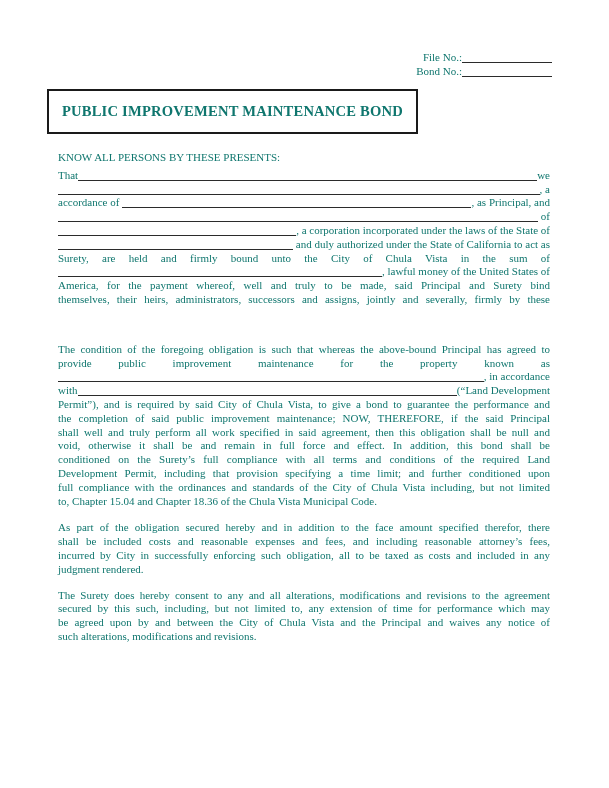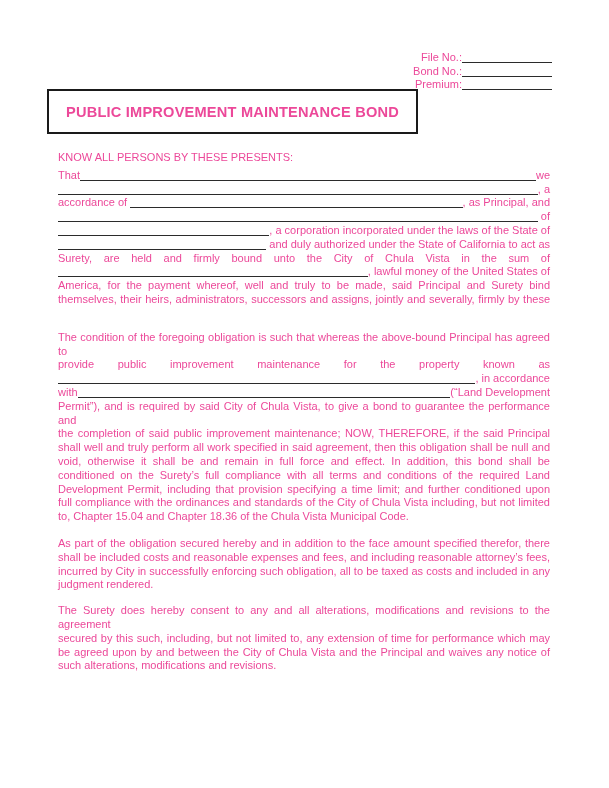--- a/index.html
+++ b/index.html
@@ -1,22 +1,22 @@
 <!DOCTYPE html>
 <html><head>
 <meta charset="utf-8">
 <style>
   html, body { margin: 0; padding: 0; background: #ffffff; }
   .page {
     position: relative;
     width: 609px;
     height: 788px;
     background: #ffffff;
-    font-family: Liberation Sans, sans-serif;
-    color: #ec4899;
+    font-family: Liberation Serif, serif;
+    color: #0f766e;
     overflow: hidden;
   }
 
   
   .file-block {
     position: absolute;
     top: 51px;
     right: 57px;
     width: 160px;
     font-size: 11px;
@@ -63,21 +63,21 @@
     left: 58px;
     top: 151px;
     width: 492px;
     font-size: 11px;
     line-height: 13.8px;
   }
   .heading { text-align: left; }
 
   .para { margin: 0; }
   .para:nth-child(1) { margin-top: 4px; }
-  .para:nth-child(2) { margin-top: 24px; }
+  .para:nth-child(2) { margin-top: 36px; }
   .para:nth-child(3) { margin-top: 13px; }
   .para:nth-child(4) { margin-top: 12px; }
 
   .line { min-height: 13.8px; }
   .line.just { text-align: justify; text-align-last: justify; }
   .line.last { text-align: left; }
   .flexline { display: flex; align-items: baseline; }
   .seg { white-space: pre; flex: 0 0 auto; }
   .blank {
     flex: 1 1 auto;
@@ -93,24 +93,20 @@
 
 <div class="page">
 
   <div class="file-block">
     <div class="file-row">
       <span class="file-label">File No.:</span>
       <span class="file-blank"></span>
     </div>
     <div class="file-row">
       <span class="file-label">Bond No.:</span>
-      <span class="file-blank"></span>
-    </div>
-    <div class="file-row">
-      <span class="file-label">Premium:</span>
       <span class="file-blank"></span>
     </div>
   </div>
 
   <div class="title-box">
     <span class="title-text">PUBLIC IMPROVEMENT MAINTENANCE BOND</span>
   </div>
 
   <div class="doc-body">
     <div class="heading">KNOW ALL PERSONS BY THESE PRESENTS:</div>

